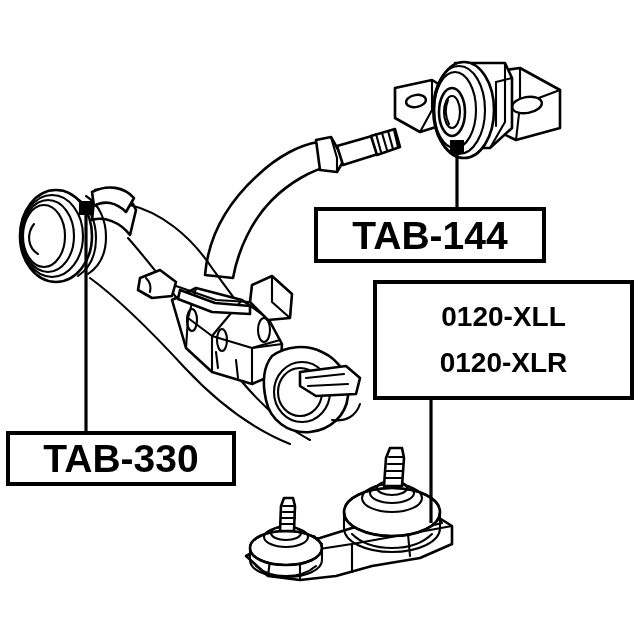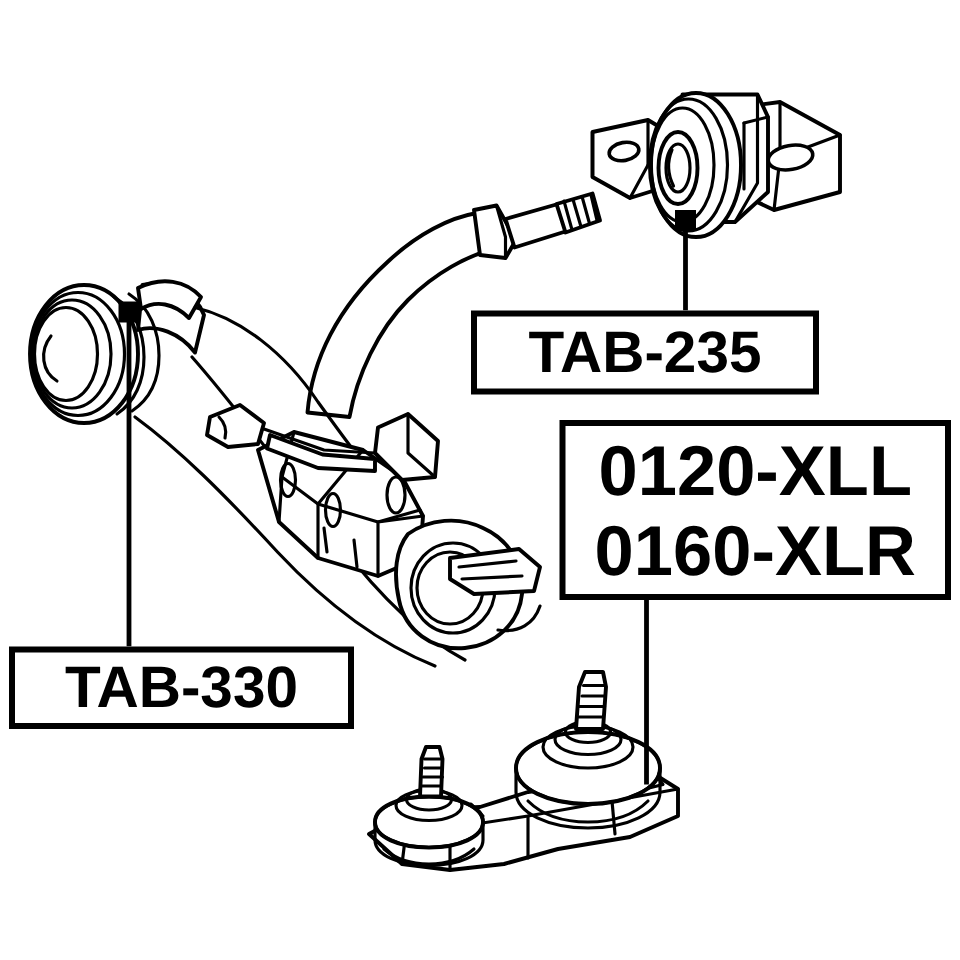--- a/index.html
+++ b/index.html
@@ -90,21 +90,21 @@
     height: 55px;
   }
   #box-tab234 .label-text { font-size: 39px; }
   #box-ball-joints {
     left: 373px;
     top: 280px;
     width: 261px;
     height: 120px;
     justify-content: space-evenly;
   }
-  #box-ball-joints .label-text { font-size: 47px; }
+  #box-ball-joints .label-text { font-size: 28px; }
 </style>
 </head>
 <body>
 
 <div id="diagram-root">
 
   <svg class="canvas" viewBox="0 0 640 640" xmlns="http://www.w3.org/2000/svg">
 
     <g>
 
@@ -290,25 +290,25 @@
       <rect class="leader-dot" x="79" y="201" width="14" height="14"></rect>
     </g>
 
     <g>
       <line class="leader-line" x1="431" y1="400" x2="431" y2="523"></line>
     </g>
 
   </svg>
 
   <div class="label-box" id="box-tab235">
-    <span class="label-text">TAB-235</span>
+    <span class="label-text">TAB-144</span>
   </div>
 
   <div class="label-box" id="box-tab234">
     <span class="label-text">TAB-330</span>
   </div>
 
   <div class="label-box" id="box-ball-joints">
     <span class="label-text">0120-XLL</span>
-    <span class="label-text">0160-XLR</span>
+    <span class="label-text">0120-XLR</span>
   </div>
 
 </div>
 
 </body></html>

